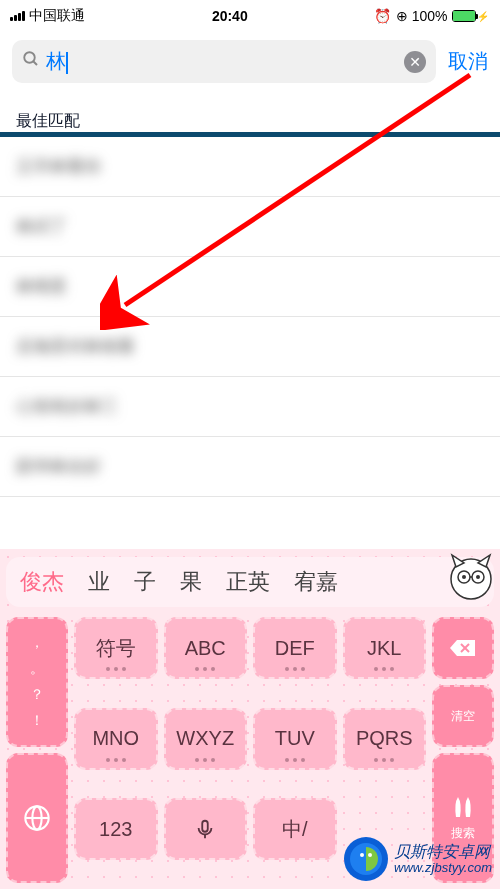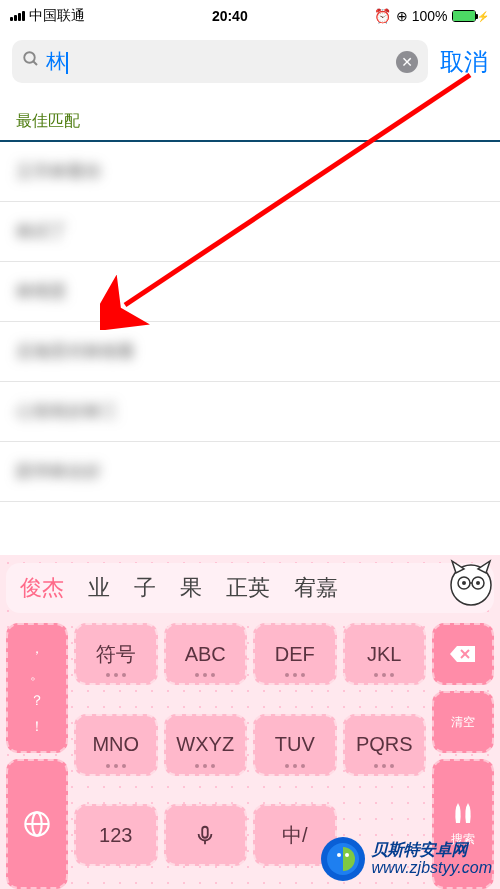--- a/index.html
+++ b/index.html
@@ -16,30 +16,30 @@
     .battery::after { content: ''; position: absolute; right: -3px; top: 3px; width: 2px; height: 5px; background: #000; border-radius: 0 1px 1px 0; }
     .battery-fill { background: #4cd964; width: 100%; height: 100%; border-radius: 1px; }
     
     .search-bar { display: flex; align-items: center; padding: 8px 12px; gap: 12px; }
     .search-input-wrap { flex: 1; background: #f0f0f0; border-radius: 10px; display: flex; align-items: center; padding: 8px 10px; }
     .search-icon { color: #888; font-size: 18px; }
     .search-text { flex: 1; padding: 0 6px; font-size: 20px; color: #007aff; position: relative; }
     .search-text::after { content:''; display:inline-block; width:2px; height:22px; background:#007aff; vertical-align:middle; animation:blink 1s infinite; }
     @keyframes blink { 50% { opacity: 0; } }
     .clear-btn { width: 22px; height: 22px; border-radius: 50%; background: #8e8e93; color: #fff; display: flex; align-items: center; justify-content: center; font-size: 14px; }
-    .cancel-btn { color: #007aff; font-size: 24px; }
-    
-    .section-header { padding: 20px 16px 8px; font-size: 16px; color: #4d7c0f; border-bottom: 2px solid #0c4a6e; }
+    .cancel-btn { color: #007aff; font-size: 20px; }
+    
+    .section-header { padding: 20px 16px 0; font-size: 16px; color: #0f172a; border-bottom: 5px solid #0c4a6e; }
     .result-list { list-style: none; }
     .result-item { padding: 18px 16px; border-bottom: 1px solid #e5e5e5; }
     .blur-text { filter: blur(6px); color: #555; font-size: 17px; }
     
     .arrow-svg { position: absolute; top: 70px; left: 100px; pointer-events: none; }
     
-    .keyboard { position: absolute; bottom: 0; left: 0; right: 0; background: #ffe8ee; background-image: radial-gradient(circle at 8px 8px, #ffc3d5 1.5px, transparent 1.5px); background-size: 16px 16px; padding: 8px 6px 0; }
+    .keyboard { position: absolute; bottom: 0; left: 0; right: 0; background: #ffe8ee; background-image: radial-gradient(circle at 8px 8px, #ffc3d5 1.5px, transparent 1.5px); background-size: 16px 16px; padding: 8px 6px 6px; }
     .candidate-bar { background: #fff0f5; border-radius: 14px; padding: 10px 14px; display: flex; align-items: center; gap: 24px; font-size: 22px; margin-bottom: 10px; position: relative; }
     .candidate-first { color: #ff6b8a; }
     .candidate { color: #444; }
     .cat-icon { position: absolute; right: -4px; top: -8px; width: 54px; height: 54px; }
     
     .key-rows { display: flex; gap: 6px; }
     .key-col { display: flex; flex-direction: column; gap: 6px; }
     .key-col.side { width: 62px; }
     .key-col.main { flex: 1; display: grid; grid-template-columns: repeat(4, 1fr); gap: 6px; }
     .key { background: #ffb8cb; border-radius: 12px; display: flex; align-items: center; justify-content: center; font-size: 20px; color: #5a3340; height: 62px; border: 2px dashed rgba(255,255,255,0.5); position: relative; }
@@ -47,22 +47,22 @@
     .key.tall { height: 130px; }
     .key.tall2 { height: 130px; }
     .key.punct { flex-direction: column; font-size: 14px; gap: 8px; }
     .key .dots { position: absolute; bottom: 6px; display: flex; gap: 4px; }
     .key .dots span { width: 4px; height: 4px; background: rgba(90,51,64,0.4); border-radius: 50%; }
     .key-search { background: #ff8ca8; color: #fff; }
     
     .watermark { position: absolute; right: 8px; bottom: 6px; display: flex; align-items: center; gap: 4px; z-index: 10; }
     .watermark-logo { width: 48px; height: 48px; }
     .watermark-text { display: flex; flex-direction: column; line-height: 1.1; }
-    .watermark-text .cn { font-size: 16px; font-weight: 700; font-style: italic; color: #033d8f; }
-    .watermark-text .en { font-size: 16px; color: #033d8f; font-style: italic; }
+    .watermark-text .cn { font-size: 16px; font-weight: 400; font-style: italic; color: #033d8f; }
+    .watermark-text .en { font-size: 13px; color: #033d8f; font-style: italic; }
   </style>
 </head>
 <body>
 
 <div class="status-bar">
   <div class="status-left">
     <div class="signal-bars">
         <span></span>
         <span></span>
         <span></span>

